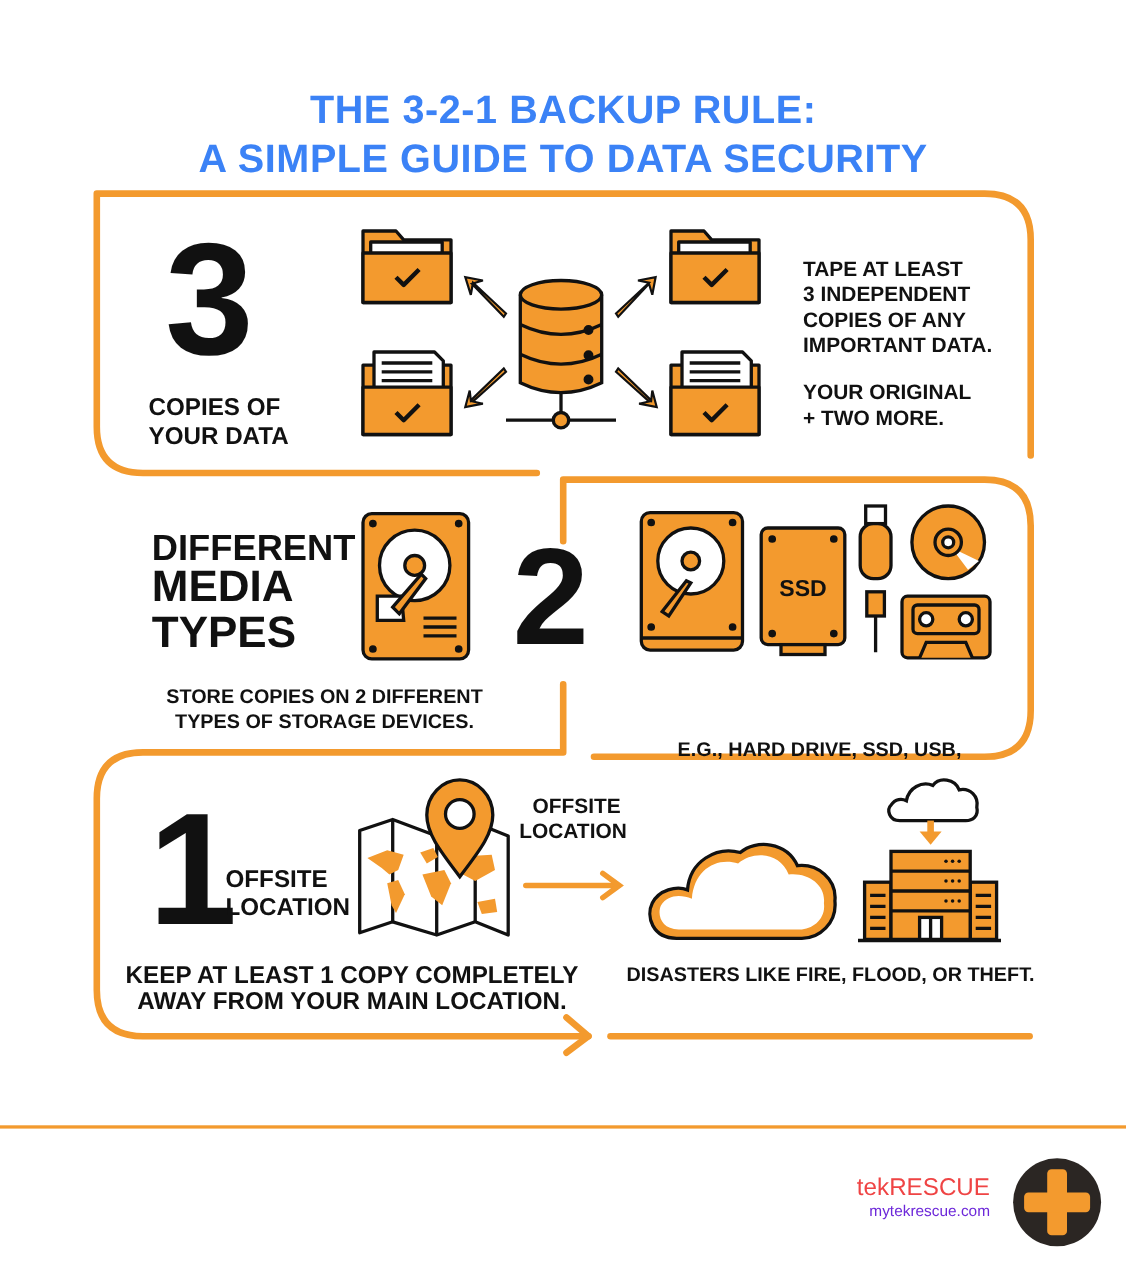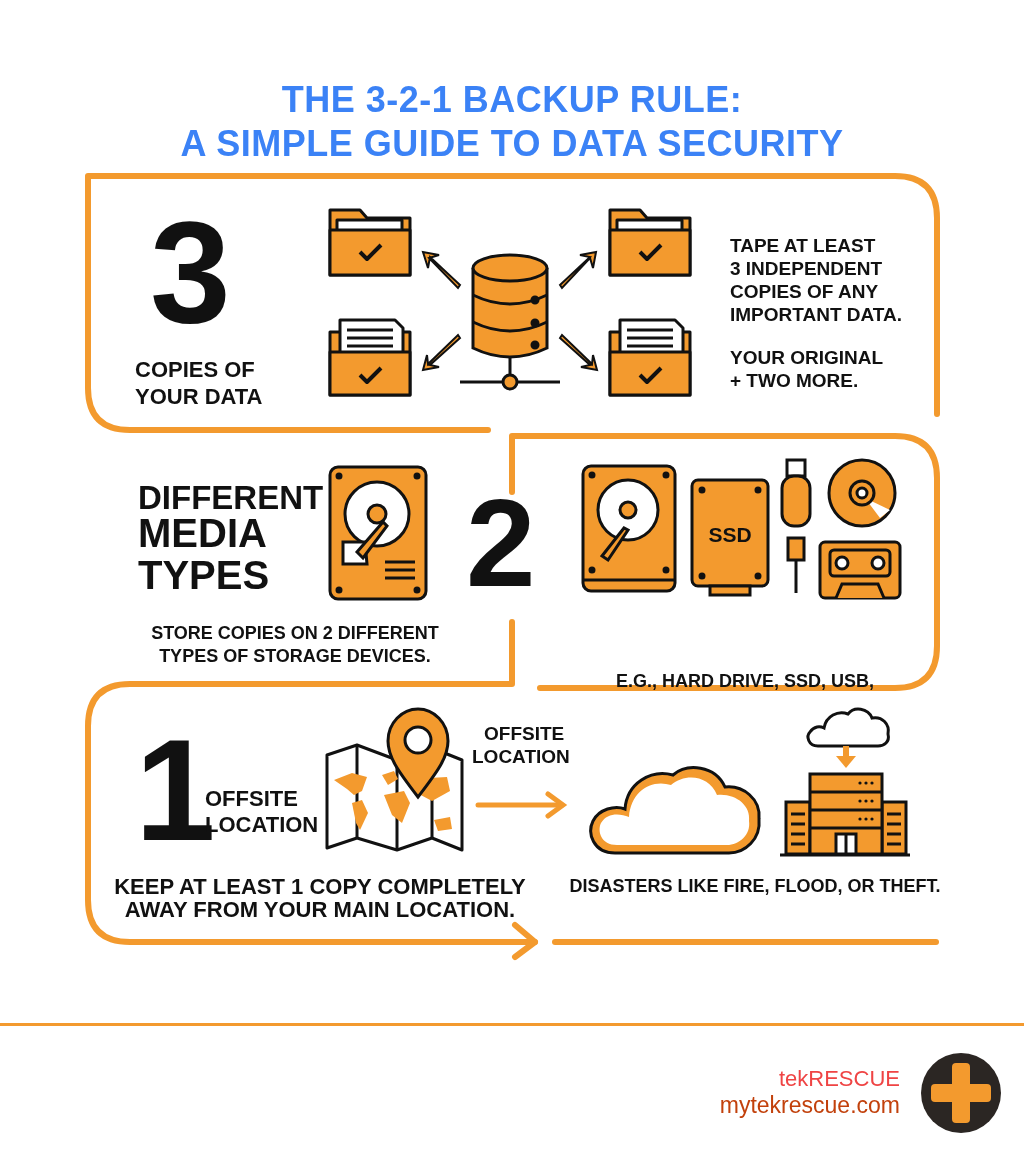--- a/index.html
+++ b/index.html
@@ -13,21 +13,21 @@
       letter-spacing: 0.5px; line-height: 44px; color: #3b82f6;
     }
     .heavy { font-weight: 900; }
     .big-num { font-weight: 900; color: #111; line-height: 1; }
     .caption { font-weight: 700; font-size: 19px; line-height: 23px; color: #111; }
     .center { text-align: center; }
     svg { display: block; }
     .path-svg { position: absolute; left: 0; top: 0; }
     .footer-rule { left: 0; top: 1023px; width: 1024px; height: 3px; background: #f39a2e; }
     .brand-name { font-weight: 400; font-size: 22px; color: #ef4444; text-align: right; }
-    .brand-url { font-size: 23px; color: #c2410c; text-align: right; }
+    .brand-url { font-size: 14px; color: #6d28d9; text-align: right; }
   </style>
 </head>
 <body>
 
 <div class="abs title" style="top:78px;">THE 3-2-1 BACKUP RULE:</div>
 <div class="abs title" style="top:122px;">A SIMPLE GUIDE TO DATA SECURITY</div>
 
 <svg class="path-svg" width="1024" height="1000">
   <g fill="none" stroke="#f39a2e" stroke-width="6" stroke-linecap="round" stroke-linejoin="round">
 

